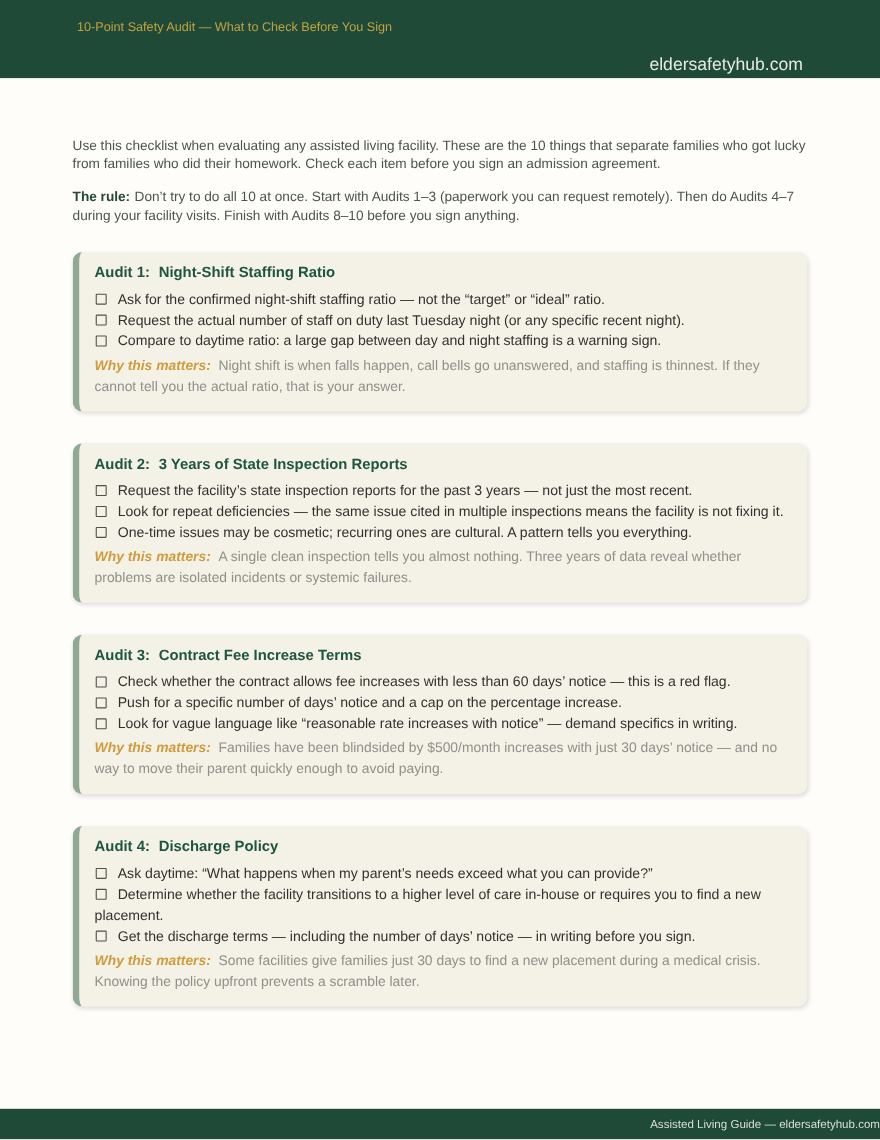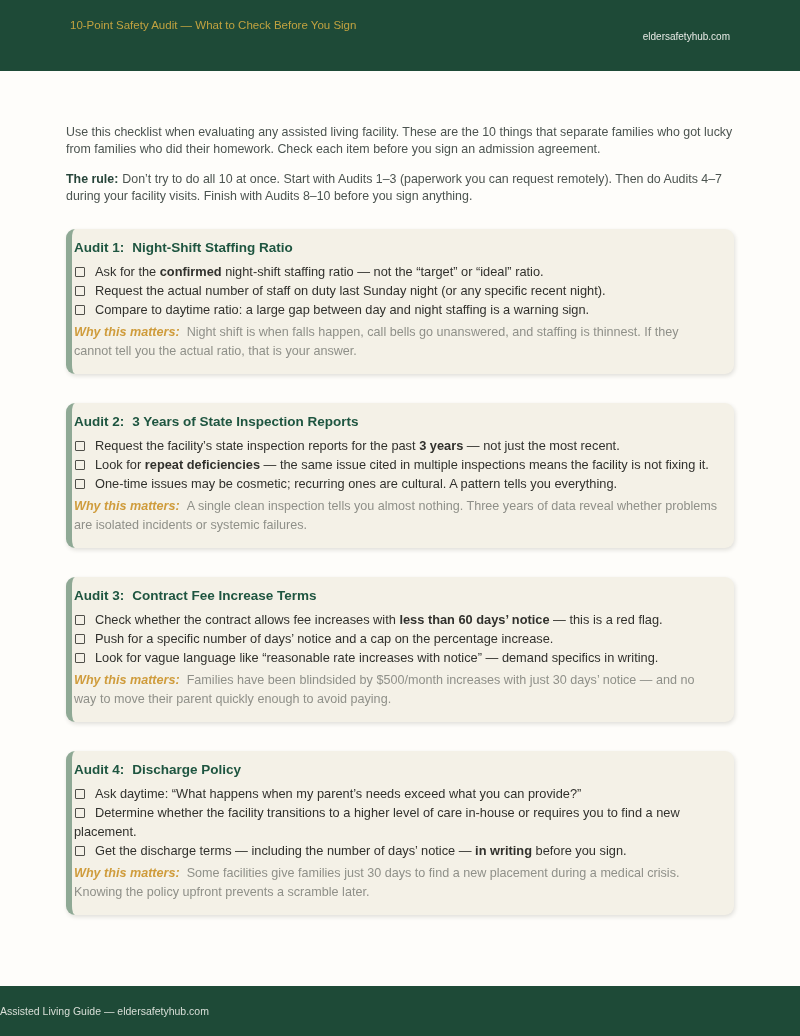--- a/index.html
+++ b/index.html
@@ -26,24 +26,24 @@
     font-weight: bold;
     letter-spacing: 0.2px;
   }
   .header-subtitle {
     margin-top: 7px;
     color: #c1a240;
     font-size: 11.5px;
   }
   .header-site {
     position: absolute;
-    top: 31px;
+    top: 51px;
     right: 70px;
     color: #e6e9e4;
-    font-size: 10px;
+    font-size: 16px;
   }
   
   .content { padding: 53px 66px 0 66px; }
   .intro-p {
     color: #4c5450;
     font-size: 12.4px;
     line-height: 17px;
     margin-bottom: 13px;
   }
   .rule-p {
@@ -51,38 +51,38 @@
     font-size: 12.4px;
     line-height: 17px;
     margin-bottom: 24px;
   }
   .rule-label { font-weight: bold; color: #27453a; margin-right: 4px; }
   
   .card {
     background: #f4f1e7;
     border-left: 6px solid #8fa995;
     border-radius: 9px;
-    padding: 9px 16px 13px 2px;
+    padding: 9px 16px 13px 14px;
     margin-bottom: 29px;
     box-shadow: 1px 2px 4px rgba(45,45,30,0.14);
   }
   .card-heading {
     font-size: 13.5px;
     font-weight: bold;
     color: #1e5540;
     margin-bottom: 7px;
     padding-top: 2px;
   }
   .card-heading .heading-label { margin-right: 8px; }
   .item {
     font-size: 12.8px;
     color: #31312d;
     line-height: 19px;
   }
-  .item .b { font-weight: bold; }
+  .item .b { font-weight: normal; }
   .checkbox {
     display: inline-block;
     width: 10px;
     height: 10px;
     border: 1.4px solid #50504a;
     border-radius: 1px;
     margin-right: 10px;
     margin-left: 1px;
     vertical-align: -0.5px;
   }
@@ -90,25 +90,25 @@
     margin-top: 4px;
     font-size: 12.6px;
     line-height: 19px;
   }
   .why-label { font-weight: bold; color: #cf9c3c; margin-right: 7px; font-style: italic; }
   .why-text { color: #8f9089; }
   
   .footer {
     position: absolute;
     left: 0; right: 0; bottom: 0;
-    height: 50px;
+    height: 28px;
     background: #1e4a37;
     display: flex;
     align-items: center;
-    justify-content: flex-start;
+    justify-content: flex-end;
   }
   .footer-text { color: #d9dfd8; font-size: 10.5px; }
 </style>
 </head>
 <body>
 
 <div class="page">
 
   <div class="header">
     <div class="header-subtitle">10-Point Safety Audit — What to Check Before You Sign</div>
@@ -119,21 +119,21 @@
     <p class="intro-p">Use this checklist when evaluating any assisted living facility. These are the 10 things that separate families who got lucky from families who did their homework. Check each item before you sign an admission agreement.</p>
     <p class="rule-p"><span class="rule-label">The rule:</span><span>Don’t try to do all 10 at once. Start with Audits 1–3 (paperwork you can request remotely). Then do Audits 4–7 during your facility visits. Finish with Audits 8–10 before you sign anything.</span></p>
 
     <div>
   <div class="card">
     <div class="card-heading">
       <span class="heading-label">Audit 1:</span><span>Night-Shift Staffing Ratio</span>
     </div>
     <div>
             <div class="item"><span class="checkbox"></span><span>Ask for the </span><span class="b">confirmed</span><span> night-shift staffing ratio — not the “target” or “ideal” ratio.</span></div>
-            <div class="item"><span class="checkbox"></span><span>Request the actual number of staff on duty last Sunday night (or any specific recent night).</span></div>
+            <div class="item"><span class="checkbox"></span><span>Request the actual number of staff on duty last Tuesday night (or any specific recent night).</span></div>
             <div class="item"><span class="checkbox"></span><span>Compare to daytime ratio: a large gap between day and night staffing is a warning sign.</span></div>
           </div>
     <div class="why">
       <span class="why-label">Why this matters:</span><span class="why-text">Night shift is when falls happen, call bells go unanswered, and staffing is thinnest. If they cannot tell you the actual ratio, that is your answer.</span>
     </div>
   </div>
 
   <div class="card">
     <div class="card-heading">
       <span class="heading-label">Audit 2:</span><span>3 Years of State Inspection Reports</span>

